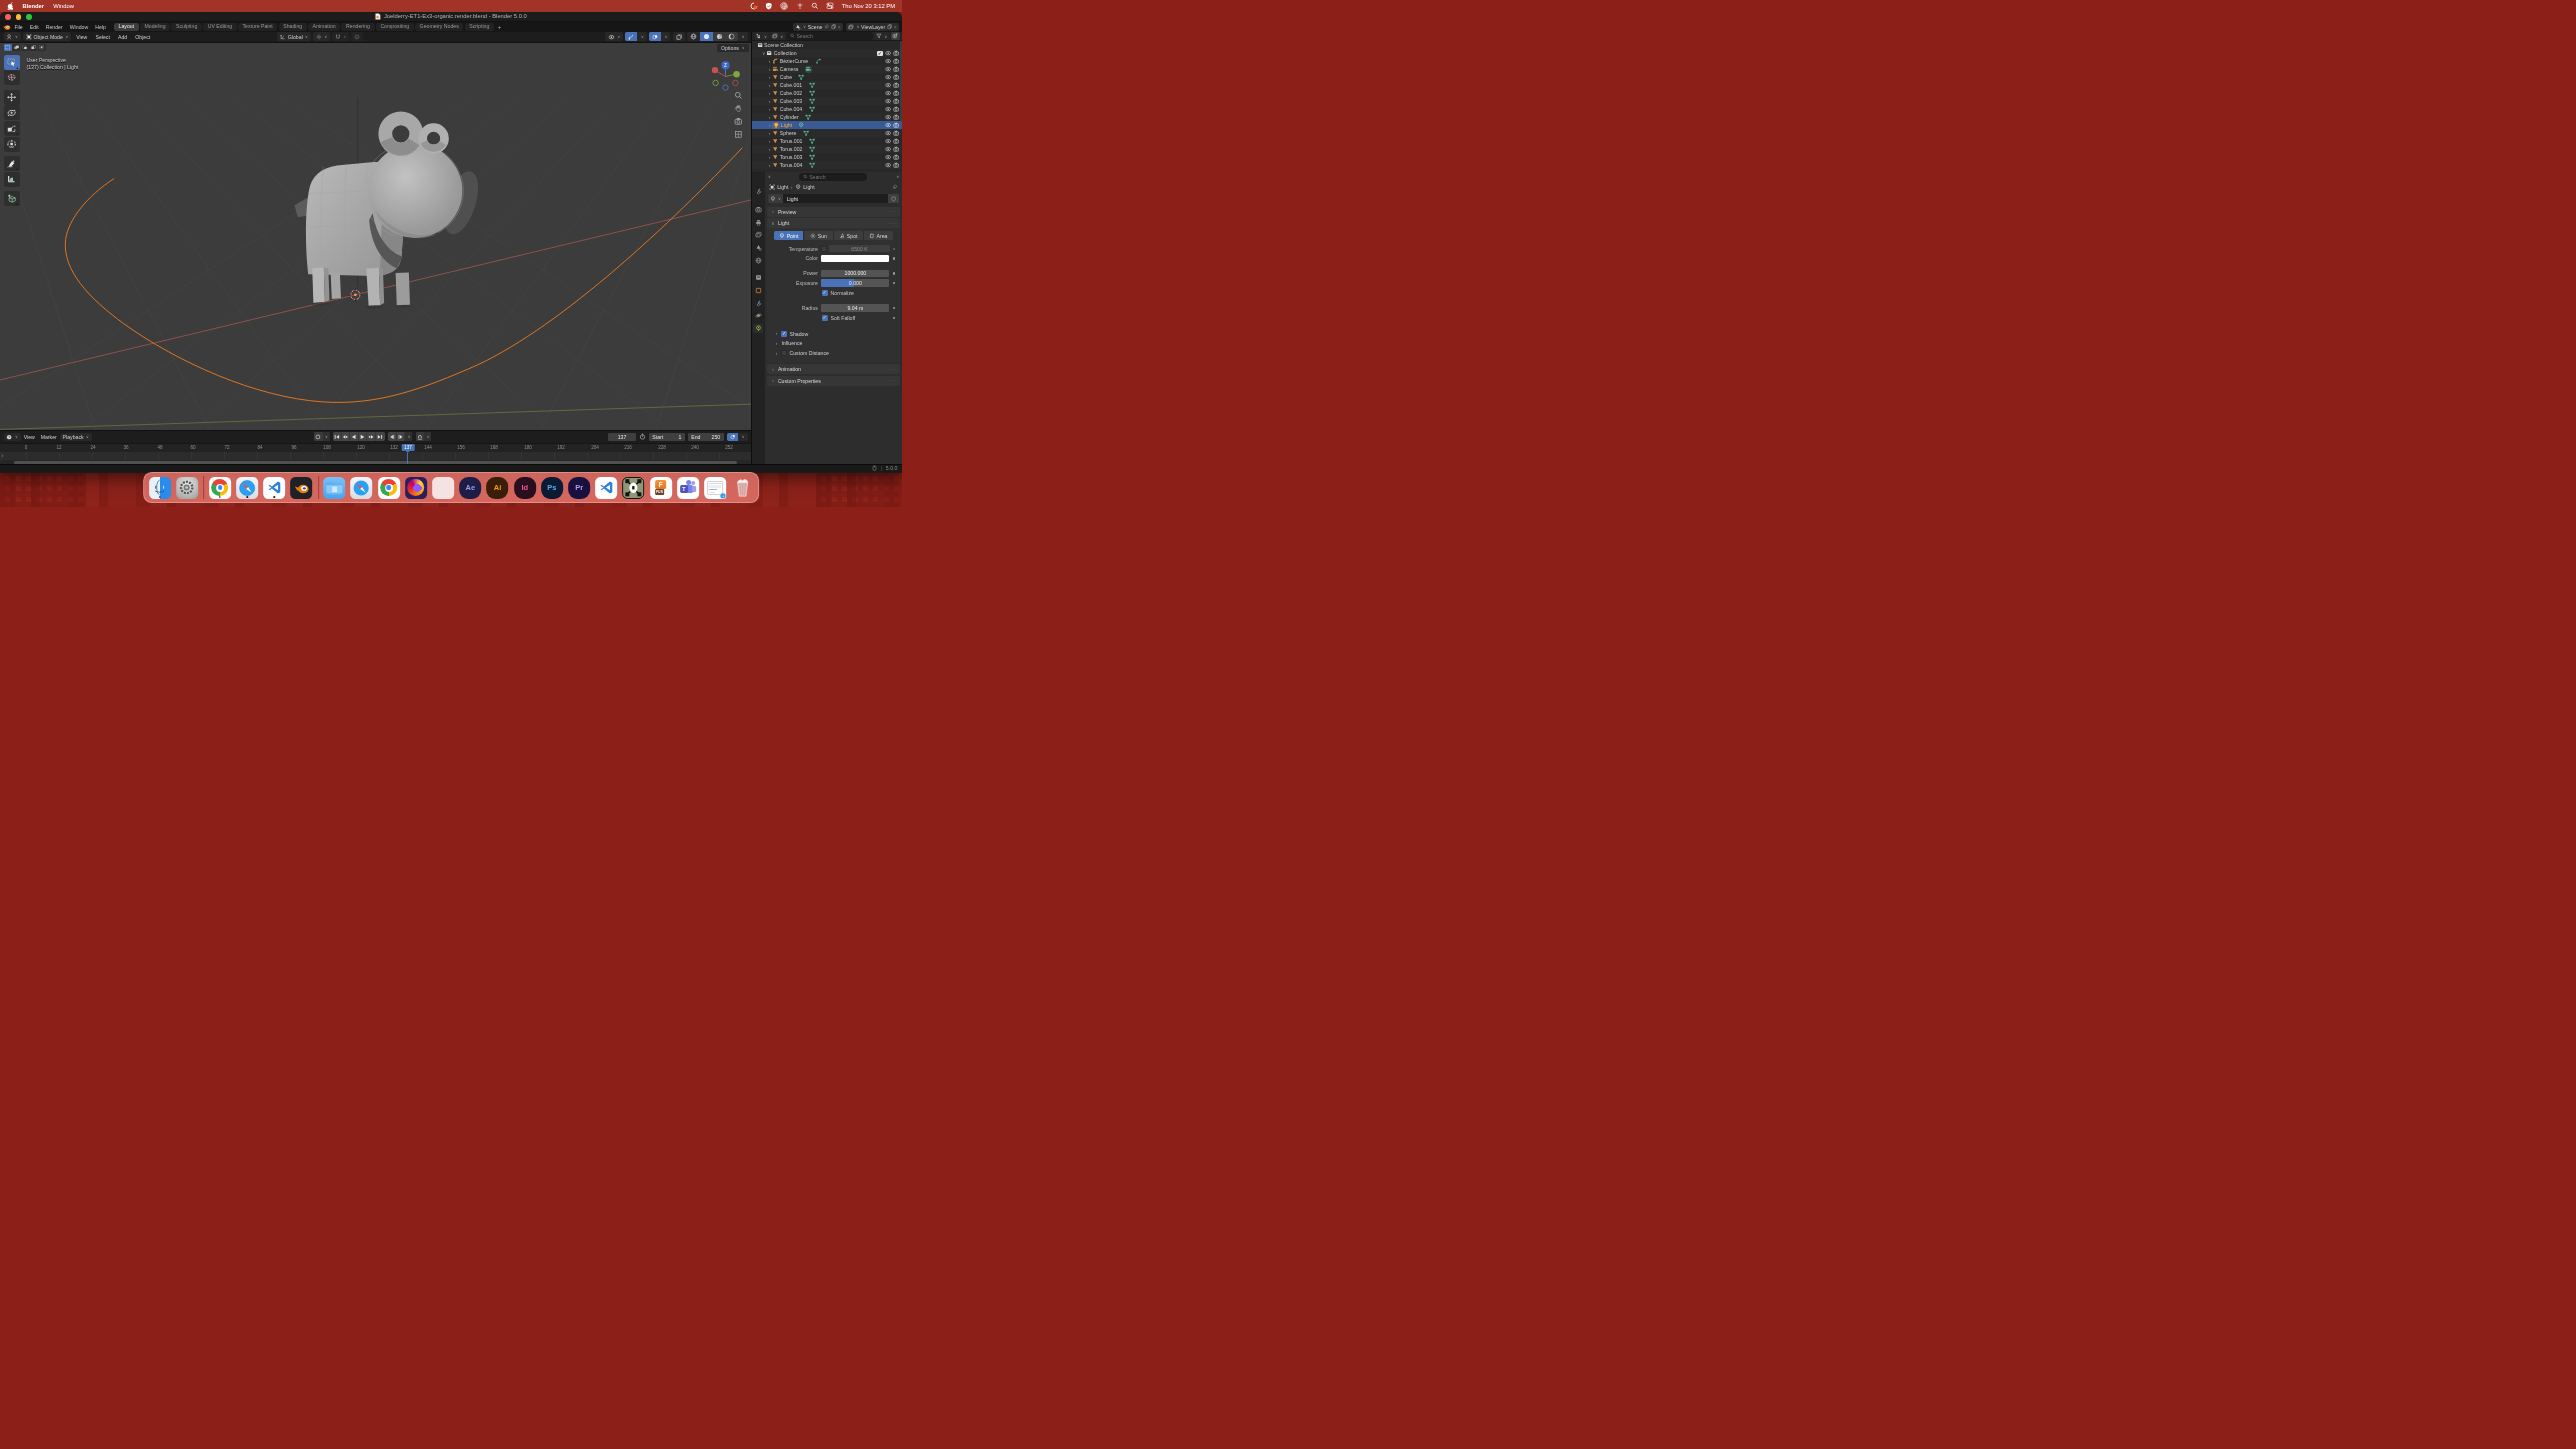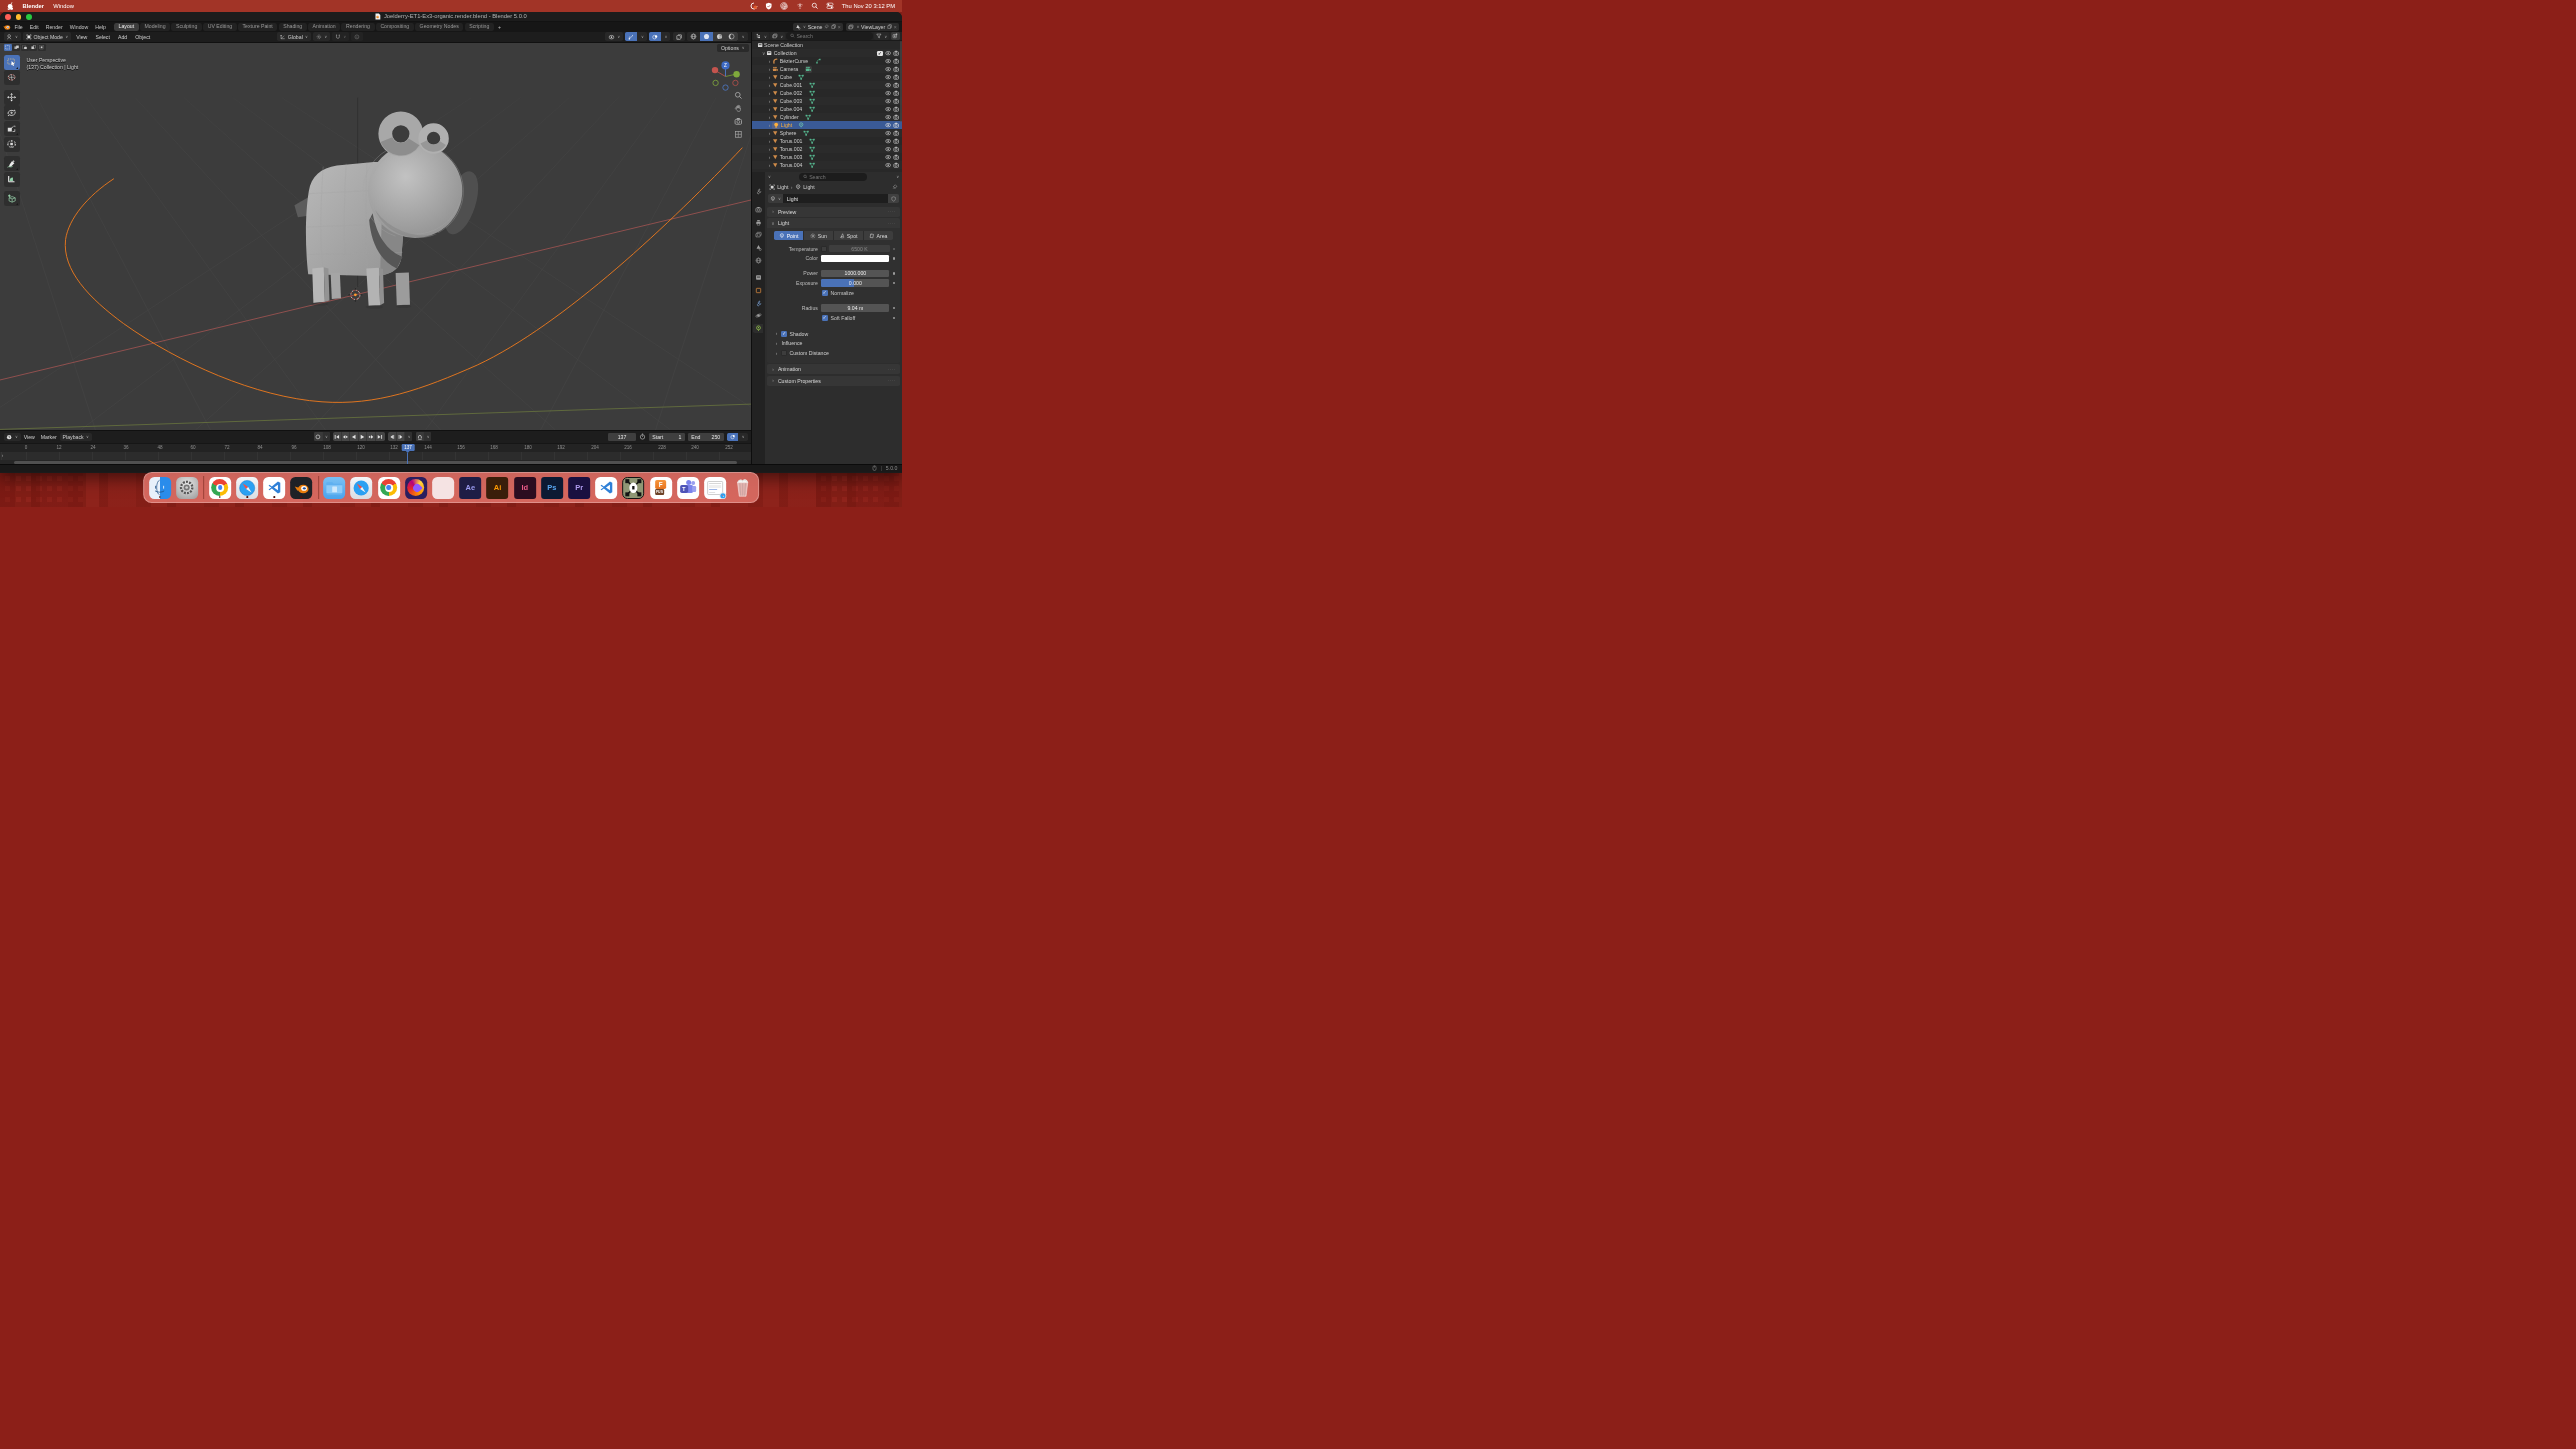--- a/index.html
+++ b/index.html
@@ -118,21 +118,21 @@
 .cb{width:5.8px;height:5.8px;border-radius:1.2px;background:#4a72b8;color:#fff;font-size:4.6px;line-height:5.8px;text-align:center;flex:none}
 .cb.off{background:#3d3d3d;border:0.6px solid #2a2a2a}
 .sub{display:flex;align-items:center;gap:2.3px;height:9.8px;padding-left:7px;color:#d0d0d0}
 
 #statusbar{height:8.6px;background:#191919;border-top:0.6px solid #0b0b0b;display:flex;align-items:center;justify-content:flex-end;gap:3.5px;padding:0 4.6px;color:#8d8d8d;font-size:5.2px}
 
 #dock{position:absolute;bottom:4px;left:50%;transform:translateX(-50%);background:rgba(226,115,106,.85);border:0.6px solid rgba(255,255,255,.28);border-radius:8.6px;padding:2.9px 4.6px;display:flex;align-items:center;gap:5.2px;z-index:60}
 .di{width:22px;height:22px;border-radius:5.2px;position:relative;flex:none;display:flex;align-items:center;justify-content:center;overflow:hidden}
 .di.run:after{content:"";position:absolute;bottom:0.6px;left:50%;transform:translateX(-50%);width:1.7px;height:1.7px;border-radius:50%;background:#4a120d}
 .dsep{width:0.6px;height:23px;background:rgba(100,25,18,.5)}
-.adobe{font-weight:bold;font-size:7.5px;border-radius:3px}
+.adobe{font-weight:bold;font-size:7.5px;border-radius:9px}
 .white{background:#fff}
 svg{display:block}
 .filler{flex:1}
 </style>
 </head>
 <body>
 
 <svg width="0" height="0" style="position:absolute">
     <defs>
 <symbol id="s-eye" viewBox="0 0 16 16">

